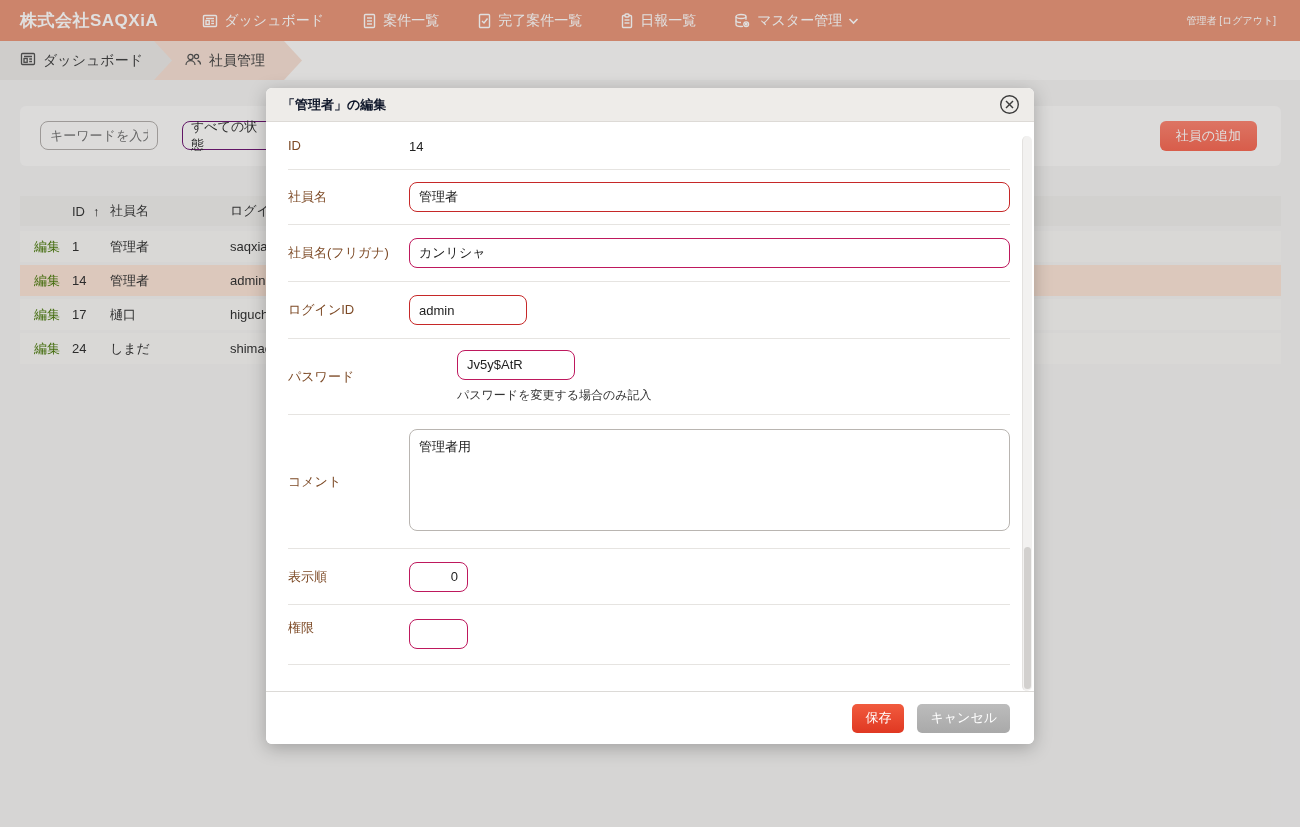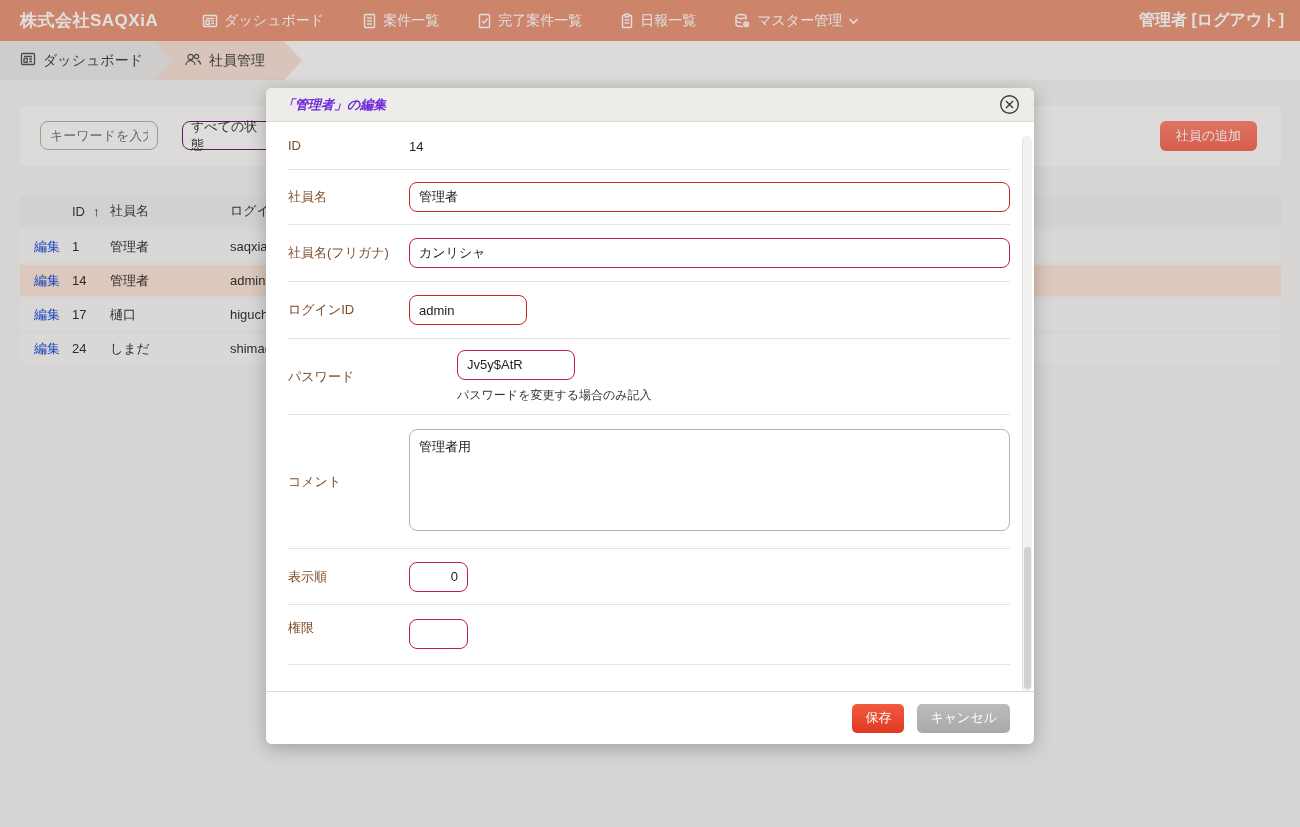--- a/index.html
+++ b/index.html
@@ -6,21 +6,21 @@
   html,body { width:1300px; height:827px; overflow:hidden;
     font-family:"Liberation Sans", sans-serif; background:#f4f3f2; }
 
   
   .topnav { position:absolute; left:0; top:0; width:1300px; height:41px;
     background:#e9977a; display:flex; align-items:center; color:#fff; z-index:1; }
   .brand { font-size:17px; font-weight:bold; margin-left:20px; letter-spacing:.5px; }
   .nav-items { display:flex; align-items:center; margin-left:44px; gap:38px; }
   .nav-item { display:flex; align-items:center; gap:6px; font-size:14px; cursor:pointer; white-space:nowrap; }
   .nav-item svg { display:block; }
-  .nav-user { margin-left:auto; margin-right:16px; font-size:16px; cursor:pointer;font-weight:bold; }
+  .nav-user { margin-left:auto; margin-right:24px; font-size:10px; cursor:pointer; }
 
   
   .crumbbar { position:absolute; left:0; top:41px; width:1300px; height:39px;
     background:#fbfaf9; z-index:1; }
   .crumb { position:absolute; top:0; height:39px; display:flex; align-items:center;
     gap:7px; font-size:14px; color:#444; padding-left:20px; }
   .crumb-1 { left:0; width:172px; background:#eceae8; z-index:3;
     clip-path:polygon(0 0, calc(100% - 18px) 0, 100% 50%, calc(100% - 18px) 100%, 0 100%); }
   .crumb-2 { left:154px; width:148px; background:#f6e0d4; z-index:2; padding-left:30px;
     clip-path:polygon(0 0, calc(100% - 18px) 0, 100% 50%, calc(100% - 18px) 100%, 0 100%); }
@@ -44,30 +44,30 @@
   .emp-table { position:absolute; left:20px; top:116px; width:1261px; }
   .t-row { display:flex; align-items:center; height:30px; font-size:13px; color:#333; }
   .t-head { background:#efeeec; height:30px; margin-bottom:5px; color:#3a3a3a; }
   .t-body-row { background:#f7f6f4; height:31px; margin-bottom:3px; }
   .t-body-row.selected { background:#fbe4d7; }
   .c-edit { width:52px; padding-left:14px; flex-shrink:0; }
   .c-id { width:38px; flex-shrink:0; }
   .c-name { width:120px; flex-shrink:0; }
   .c-login { flex:1; }
   .sort-arrow { font-weight:bold; color:#222; margin-left:8px; }
-  .edit-link { color:#1d4ed8; cursor:pointer; text-decoration:none; }
+  .edit-link { color:#4d7c0f; cursor:pointer; text-decoration:none; }
 
   
   .overlay { position:absolute; inset:0; background:rgba(0,0,0,0.12); z-index:10; }
   .modal { position:absolute; left:266px; top:88px; width:768px; height:656px;
     background:#fff; border-radius:6px; z-index:20;
     box-shadow:0 4px 18px rgba(0,0,0,.25); display:flex; flex-direction:column; overflow:hidden; }
   .modal-header { height:34px; background:#eeece9; border-bottom:1px solid #dddad6;
     display:flex; align-items:center; padding:0 14px 0 16px; flex-shrink:0; }
-  .modal-title { font-size:13px; font-weight:bold; color:#6d28d9;font-style:italic; }
+  .modal-title { font-size:13px; font-weight:bold; color:#0f172a; }
   .modal-close { margin-left:auto; width:21px; height:21px; cursor:pointer; display:flex; }
   .modal-body { position:relative; flex:1; overflow:hidden; padding:0 24px 0 22px; }
   .form-row { display:flex; align-items:center; border-bottom:1px solid #e6e4e1; }
   .form-row:last-child { border-bottom:none; }
   .f-label { width:121px; flex-shrink:0; font-size:13px; color:#7d4a26; }
   .f-ctrl { flex:1; }
   .f-static { font-size:13px; color:#222; }
   .inp { height:30px; border:1px solid #be185d; border-radius:8px; background:#fff;
     font-size:13px; color:#222; padding:0 9px; font-family:"Liberation Sans",sans-serif; }
   .inp.req { border:1.5px solid #c62828; }

